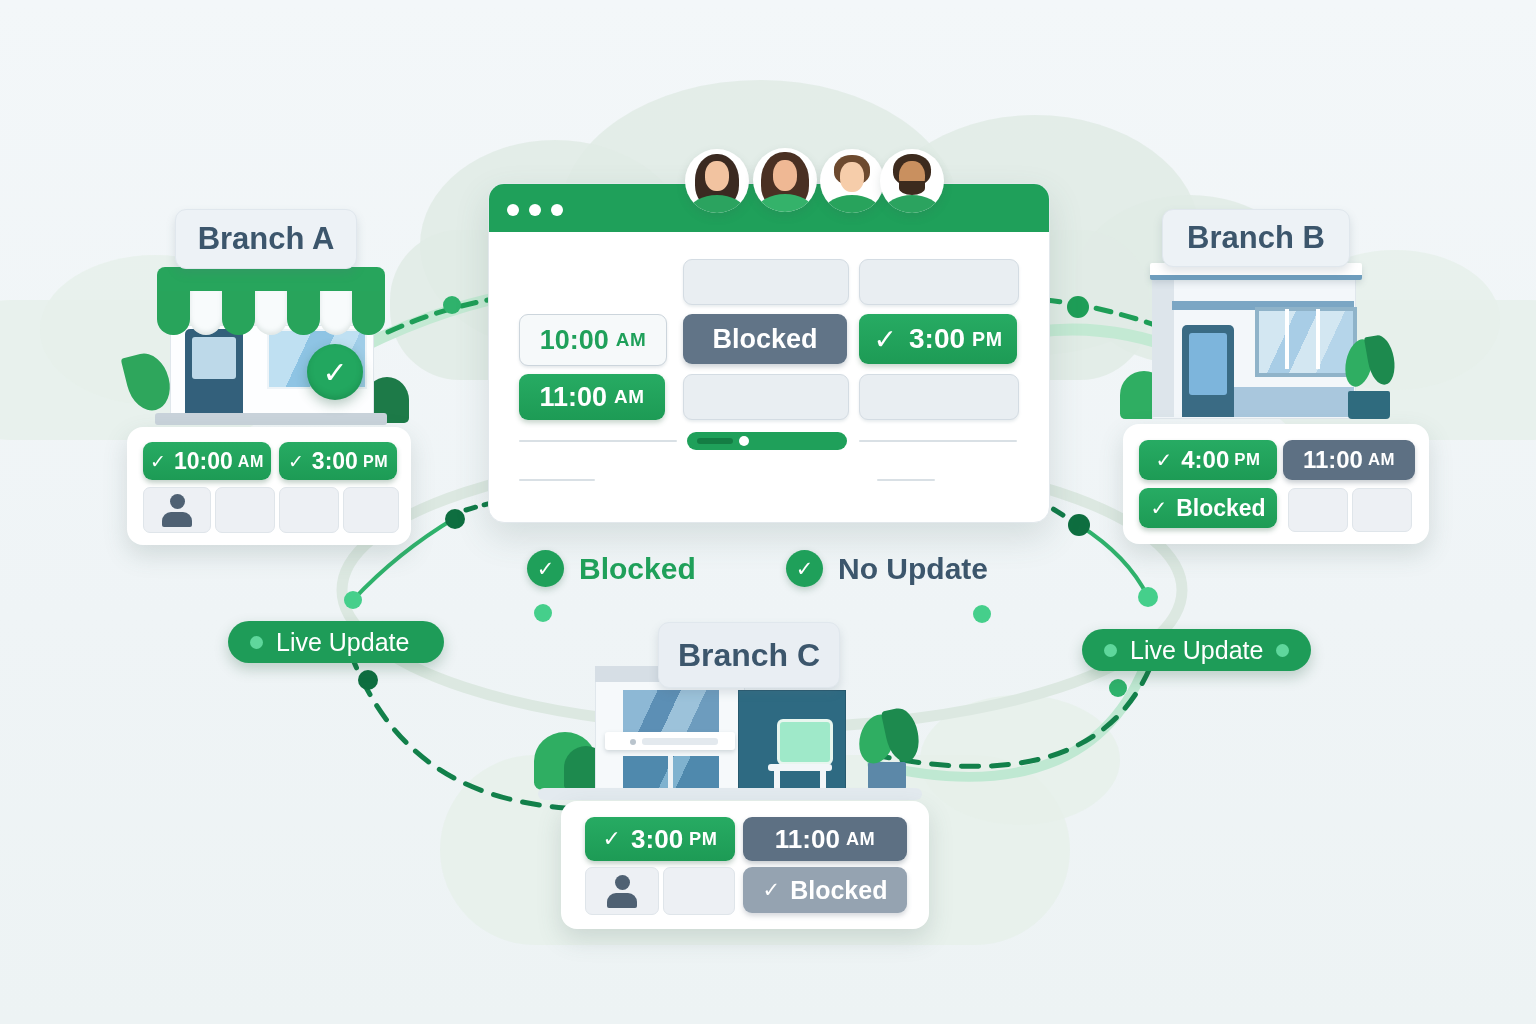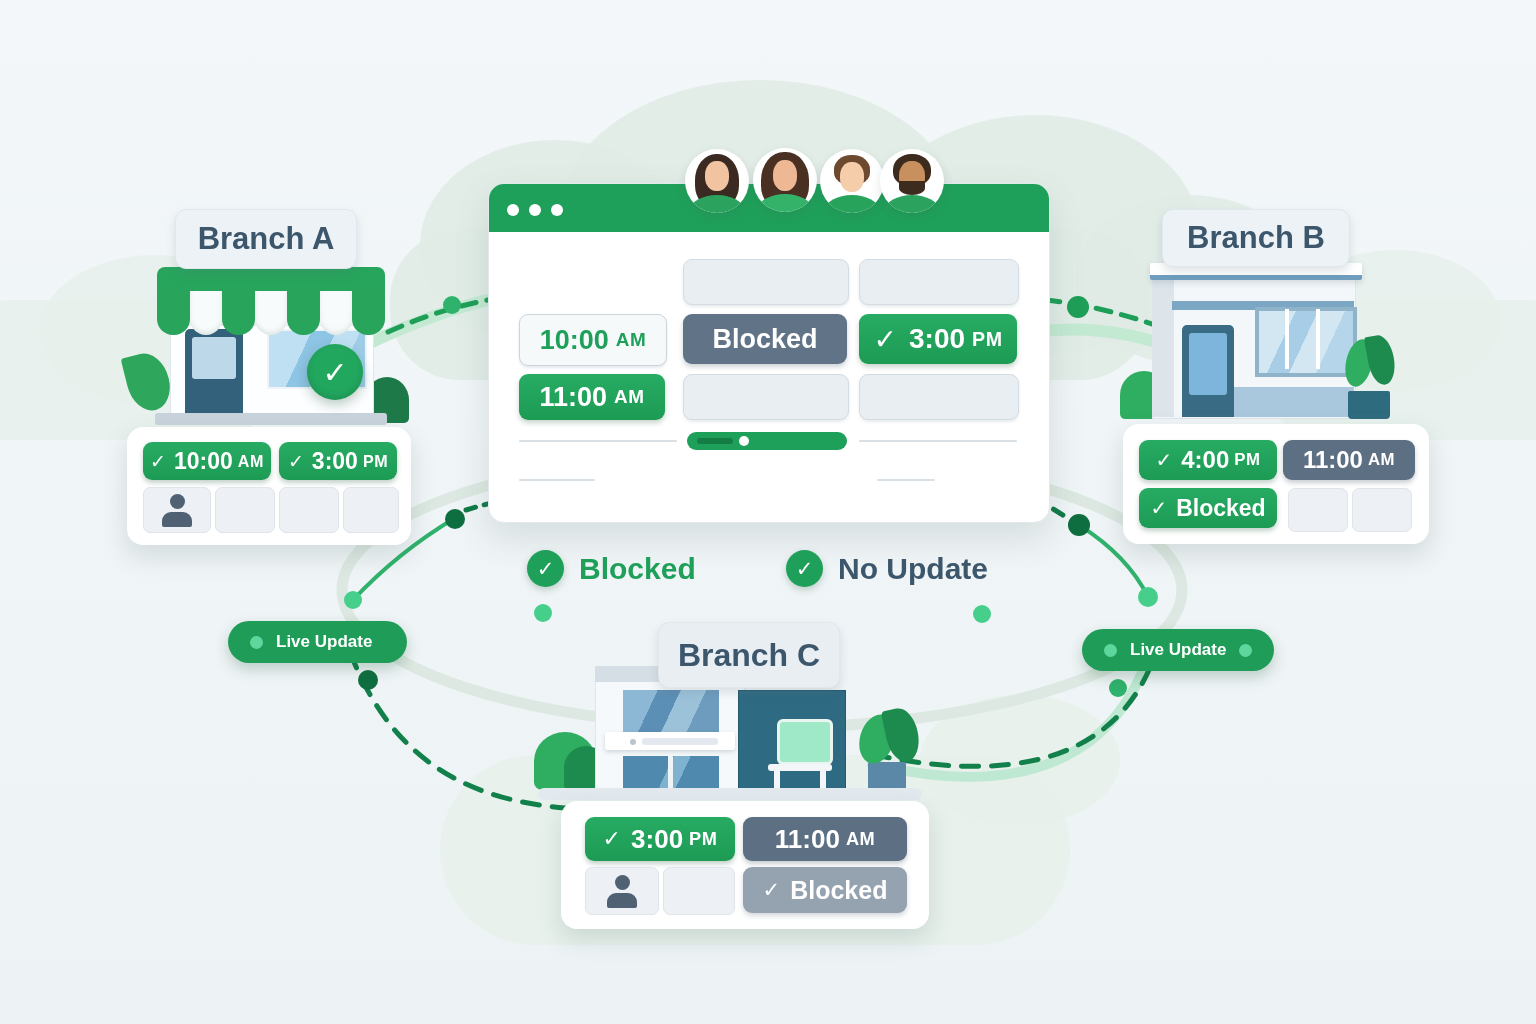--- a/index.html
+++ b/index.html
@@ -63,21 +63,21 @@
   .person{position:relative;width:30px;height:33px;}
   .person .head{position:absolute;top:0;left:8px;width:15px;height:15px;border-radius:50%;background:#4f6173;}
   .person .pbody{position:absolute;bottom:0;left:0;width:30px;height:15px;border-radius:9px 9px 2px 2px;background:#4f6173;}
 
   
   .statuslbl{position:absolute;display:flex;align-items:center;z-index:5;}
   .statuslbl .circ{width:37px;height:37px;border-radius:50%;background:#1fa05a;display:flex;align-items:center;justify-content:center;color:#fff;font-weight:bold;font-size:21px;box-shadow:0 3px 7px rgba(30,90,60,.25);}
   .statuslbl .txt{margin-left:15px;font-size:30px;font-weight:bold;}
   .livepill{position:absolute;height:42px;background:#1e9c58;border-radius:21px;display:flex;align-items:center;padding:0 22px;box-shadow:0 6px 14px rgba(30,90,60,.25);z-index:5;}
   .livepill .dot{width:13px;height:13px;border-radius:50%;background:#5fd79c;}
-  .livepill .txt{color:#fff;font-weight:bold;font-size:17px;margin:0 13px;}
+  .livepill .txt{color:#fff;font-weight:normal;font-size:25px;margin:0 13px;}
 </style>
 </head>
 <body>
 
 <div class="stage">
 
   <div class="cloud" style="left:560px;top:80px;width:400px;height:270px;"></div>
   <div class="cloud" style="left:420px;top:140px;width:270px;height:210px;"></div>
   <div class="cloud" style="left:870px;top:115px;width:330px;height:240px;"></div>
   <div class="cloud" style="left:1075px;top:195px;width:230px;height:170px;"></div>

